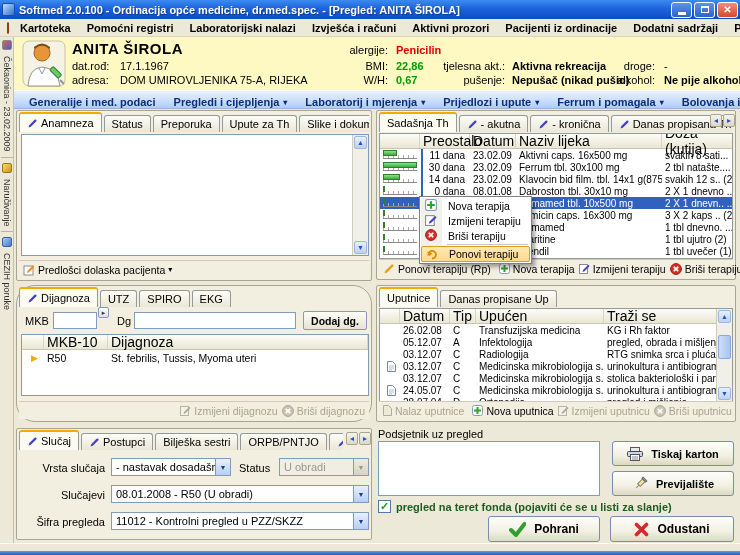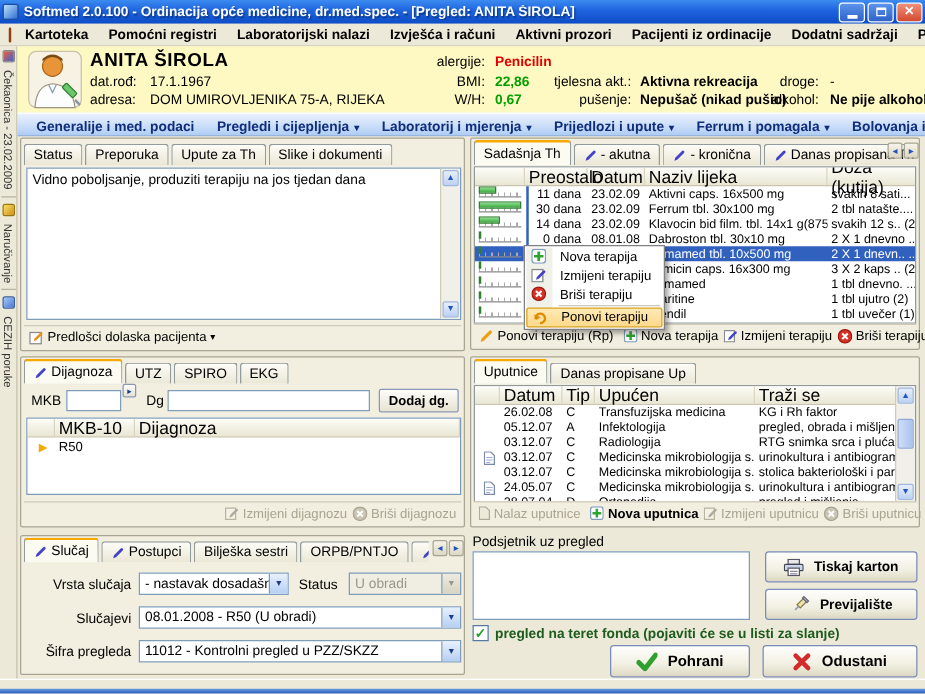--- a/index.html
+++ b/index.html
@@ -248,35 +248,40 @@
         <span class="dn">▾</span>
       </div>
     <div class="nav-item">
         <span>Bolovanja i putni nalozi</span>
       </div>
 
   </div>
 
   <div class="panel" style="left:16px; top:110px; width:356px; height:171px;">
     <div class="tabstrip">
+      <div class="tab active">
+        <svg width="11" height="11" viewBox="0 0 11 11">
+            <path d="M1.5 9.5 L2.2 7.2 L7.6 1.8 A1.1 1.1 0 0 1 9.2 3.4 L3.8 8.8 Z" fill="#4343C8"></path>
+          </svg>
+        <span>Anamneza</span>
+      </div>
       <div class="tab">
           <span>Status</span>
         </div>
       <div class="tab">
           <span>Preporuka</span>
         </div>
       <div class="tab">
           <span>Upute za Th</span>
         </div>
       <div class="tab">
           <span>Slike i dokumenti</span>
         </div>
     </div>
     <div class="whitebox" style="left:4px; top:23px; width:348px; height:122px;">
-      <div style="padding:3px 20px 3px 4px;">Vidno poboljsanje, produziti terapiju na jos tjedan dana</div>
       <div class="vscroll">
         <div class="sarrow" style="top:1px;">▲</div>
         <div class="sarrow" style="bottom:1px;">▼</div>
       </div>
     </div>
     <div class="panel-foot" style="bottom:2px;">
       <div class="flink">
         <svg width="12" height="12" viewBox="0 0 12 12">
             <rect x="1" y="2" width="9" height="9" fill="#fff" stroke="#8A8A8A"></rect>
             <path d="M4 9 L4.6 6.8 L9.4 2 A1 1 0 0 1 10.8 3.4 L6 8.2 Z" fill="#E89018"></path>
@@ -414,21 +419,21 @@
       <div class="flink">
         <svg width="12" height="12" viewBox="0 0 12 12">
             <circle cx="6" cy="6" r="5.4" fill="#D93025" stroke="#9A1A10"></circle>
             <path d="M3.8 3.8 L8.2 8.2 M8.2 3.8 L3.8 8.2" stroke="#fff" stroke-width="1.7"></path>
           </svg>
         <span>Briši terapiju</span>
       </div>
     </div>
   </div>
 
-  <div class="panel" style="left:16px; top:285px; width:356px; height:137px;">
+  <div class="panel" style="left:16px; top:285px; width:356px; height:137px;border-radius:19px;">
     <div class="tabstrip">
       <div class="tab active">
         <svg width="11" height="11" viewBox="0 0 11 11">
             <path d="M1.5 9.5 L2.2 7.2 L7.6 1.8 A1.1 1.1 0 0 1 9.2 3.4 L3.8 8.8 Z" fill="#4343C8"></path>
           </svg>
         <span>Dijagnoza</span>
         </div>
       <div class="tab">
           <span>UTZ</span>
         </div>
@@ -447,20 +452,21 @@
     <div class="xp-btn-sm" style="left:286px; top:25px; width:64px; height:19px; font-weight:bold;">Dodaj dg.</div>
     <div class="whitebox" style="left:4px; top:48px; width:348px; height:62px; overflow:hidden;">
       <div class="theader">
         <div class="c" style="width:22px;"></div>
         <div class="c" style="width:64px;">MKB-10</div>
         <div class="c" style="flex:1;">Dijagnoza</div>
       </div>
       <div class="urow" style="height:15px; font-size:10.5px;">
         <span class="c" style="width:22px; color:#F5A800; font-size:9px; text-align:center;">▶</span>
         <span class="c" style="width:64px;">R50</span>
+        <span class="c ellip" style="flex:1;">St. febrilis, Tussis, Myoma uteri</span>
       </div>
     </div>
     <div class="panel-foot" style="bottom:2px;">
       <div class="spacer"></div>
       <div class="flink disabled">
         <svg width="11" height="11" viewBox="0 0 11 11">
             <rect x="0.5" y="1.5" width="8" height="9" fill="#F4F2E8" stroke="#B8B4A0"></rect>
             <path d="M3.5 9 L4.1 6.9 L8.8 2.2 A1 1 0 0 1 10.2 3.6 L5.5 8.3 Z" fill="#AFAB9A"></path>
           </svg>
         <span>Izmijeni dijagnozu</span>
@@ -563,21 +569,21 @@
             <path d="M0.5 0.5 H5.5 L8.5 3.5 V10.5 H0.5 Z" fill="#EDEAD9" stroke="#B0AC9A"></path>
           </svg>
         <span>Nalaz uputnice</span>
       </div>
       <div class="spacer"></div>
       <div class="flink">
         <svg width="11" height="11" viewBox="0 0 11 11">
             <rect x="0.5" y="0.5" width="10" height="10" rx="2" fill="#fff" stroke="#7F9DB9"></rect>
             <path d="M5.5 2 V9 M2 5.5 H9" stroke="#2FA32F" stroke-width="2"></path>
           </svg>
-        <span style="font-weight:bold;text-align:center;">Nova uputnica</span>
+        <span style="font-weight:normal;text-align:center;">Nova uputnica</span>
       </div>
       <div class="flink disabled">
         <svg width="11" height="11" viewBox="0 0 11 11">
             <rect x="0.5" y="1.5" width="8" height="9" fill="#F4F2E8" stroke="#B8B4A0"></rect>
             <path d="M3.5 9 L4.1 6.9 L8.8 2.2 A1 1 0 0 1 10.2 3.6 L5.5 8.3 Z" fill="#AFAB9A"></path>
           </svg>
         <span>Izmijeni uputnicu</span>
       </div>
       <div class="flink disabled">
         <svg width="12" height="12" viewBox="0 0 12 12">

